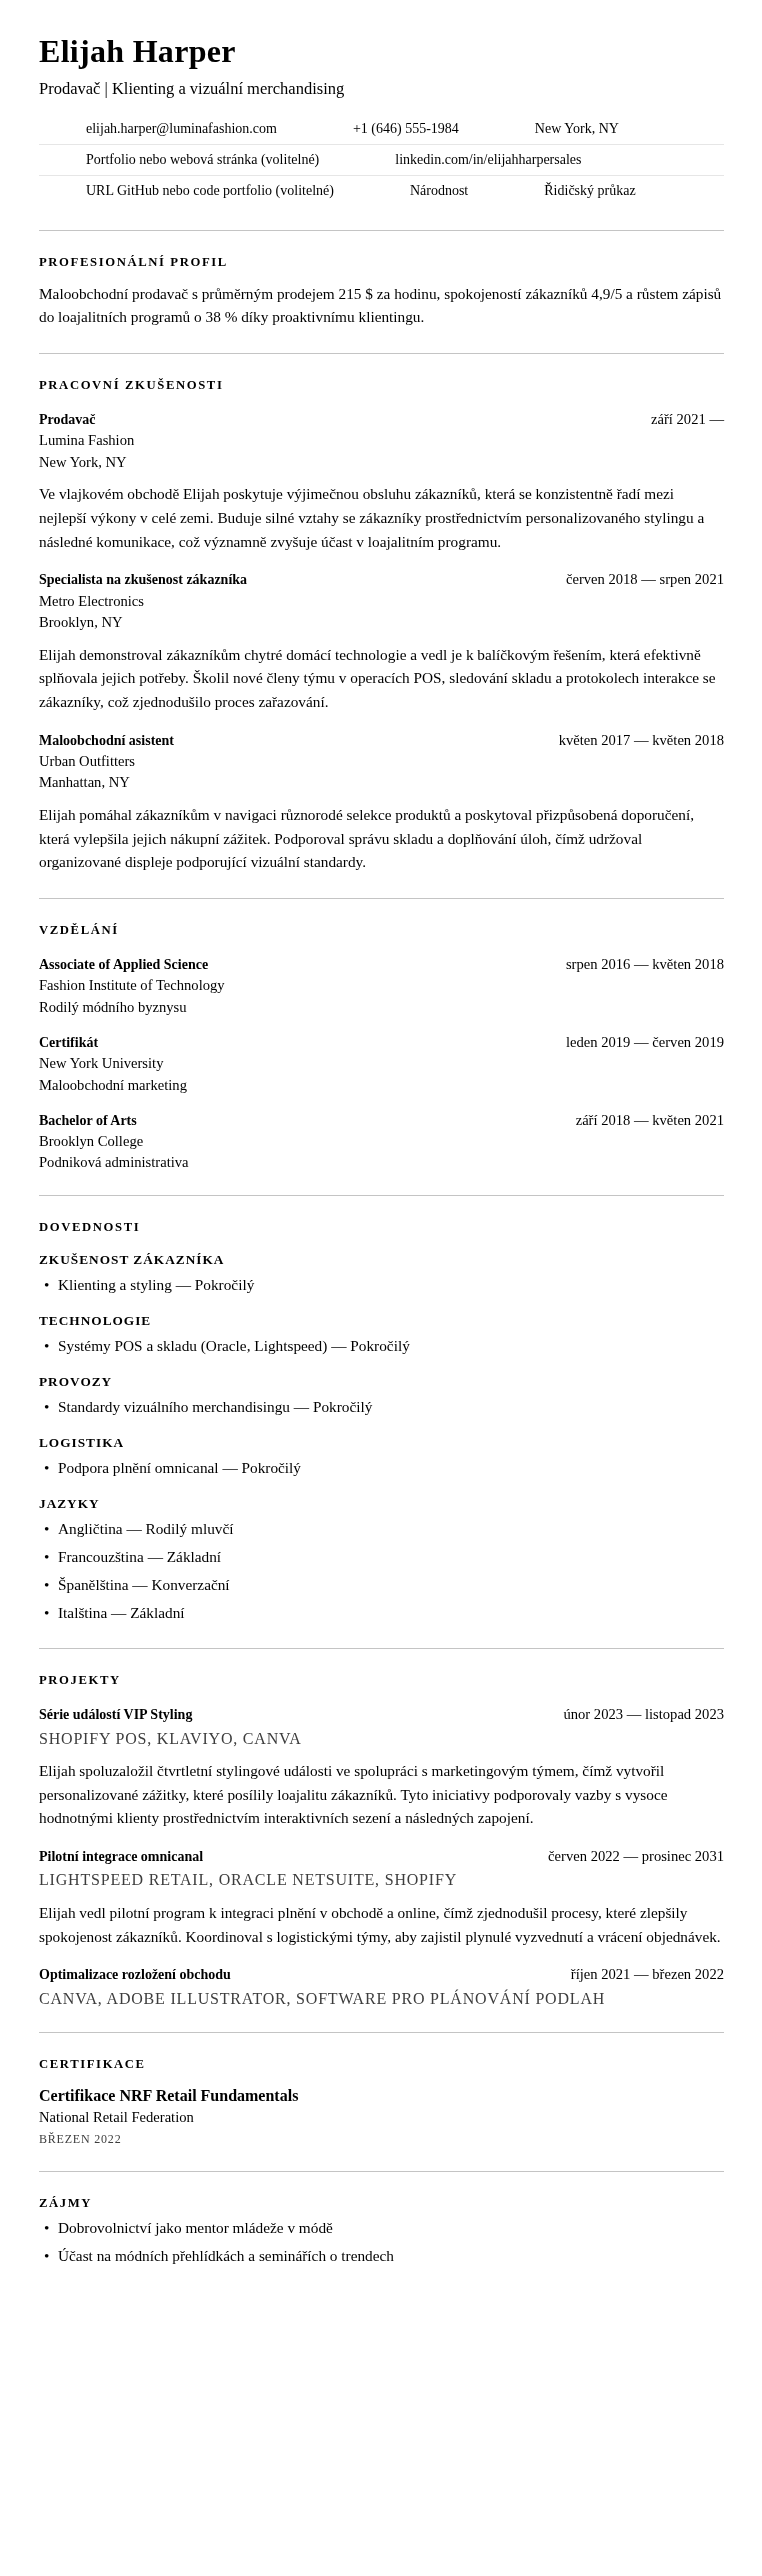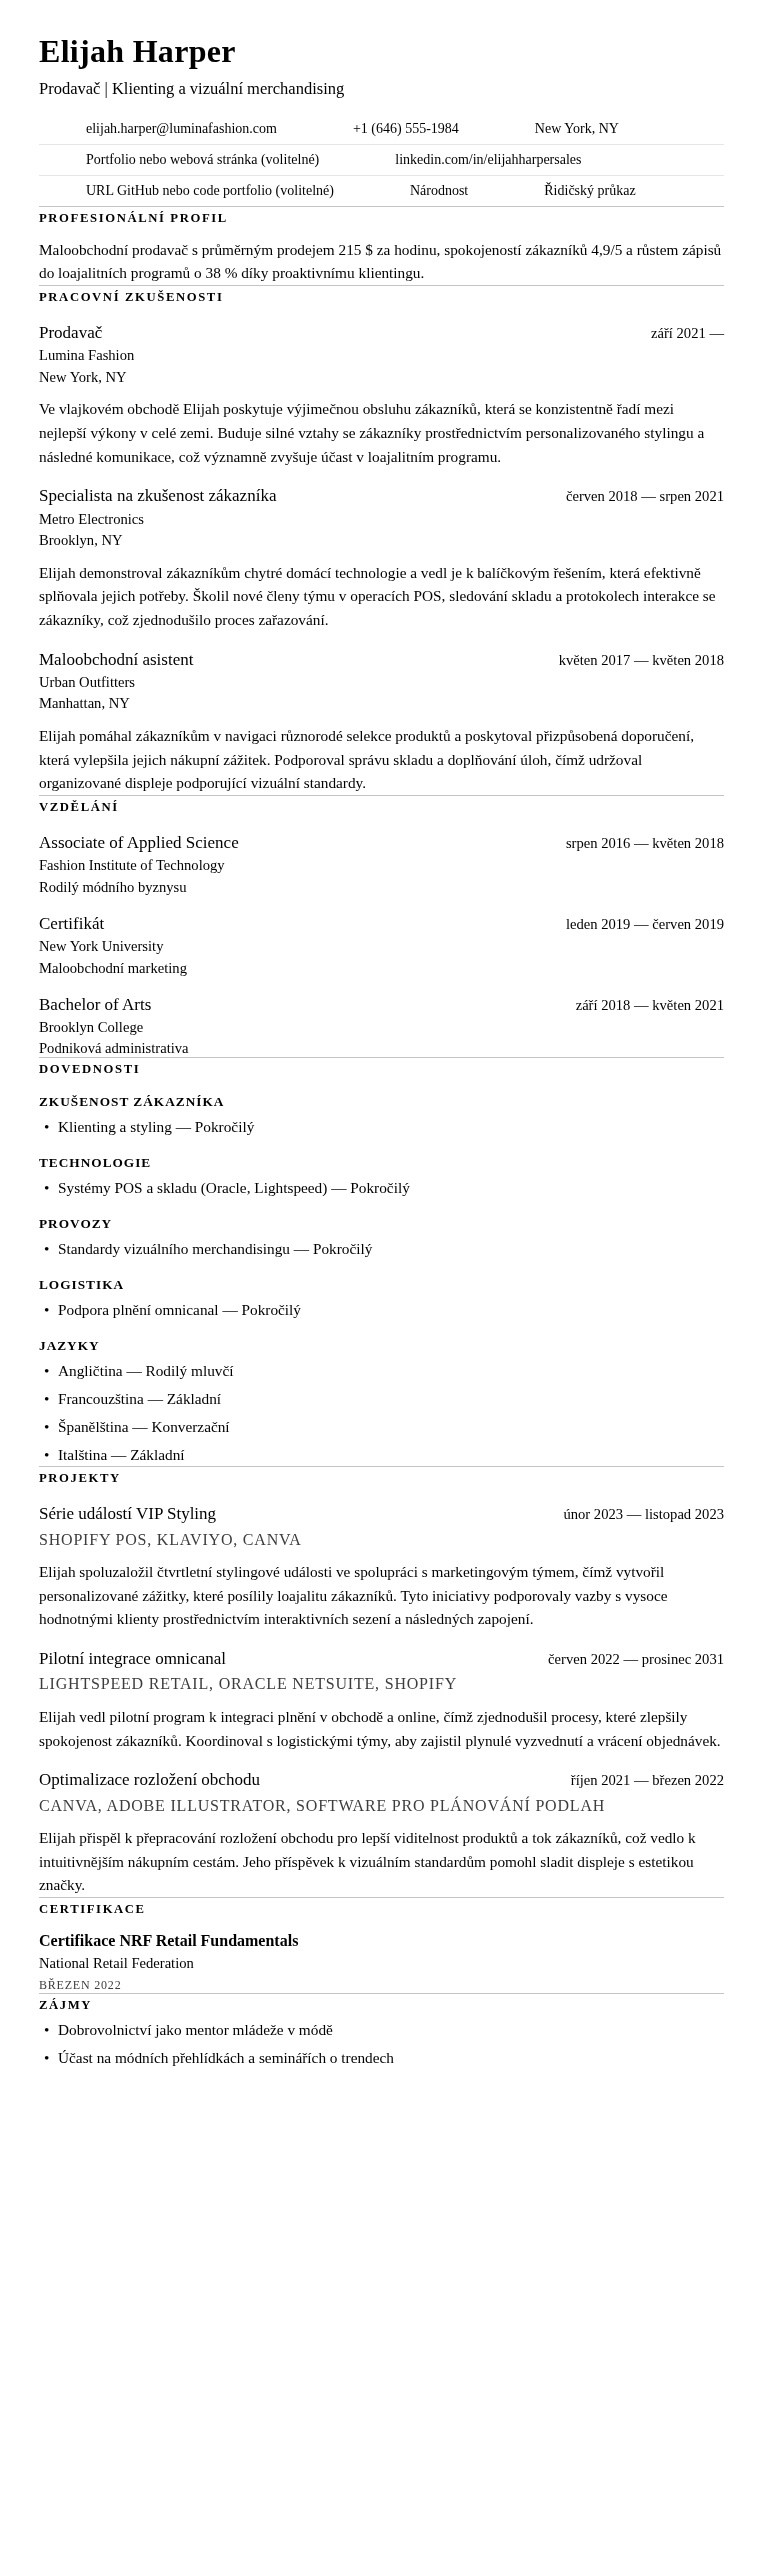--- a/index.html
+++ b/index.html
@@ -16,28 +16,28 @@
   
   .name { font-size: 32px; font-weight: 700; letter-spacing: 0.3px; }
   .subtitle { font-size: 16.5px; margin-top: 9px; }
   .contact { margin-top: 15.3px; font-size: 14px; }
   .contact-row { display: flex; flex-wrap: wrap; gap: 6.4px 29px; padding: 7px 0; }
   .contact-row.sep { border-bottom: 0.6px solid #e6e6e6; }
   .contact-item { white-space: nowrap; margin-left: 47px; }
   .contact-item.link { cursor: pointer; }
 
   
-  .section { border-top: 0.6px solid #c4c4c4; padding-top: 4px; }
+  .section { margin-top: 24px; border-top: 0.6px solid #c4c4c4; padding-top: 24px; }
   .section-heading { font-size: 12.7px; font-weight: 700; letter-spacing: 1.6px; }
 
   .para { font-size: 15.3px; line-height: 1.55; margin-top: 11.4px; }
 
   .entry { margin-top: 18px; }
   .entry-head { display: flex; justify-content: space-between; align-items: baseline; gap: 12.7px; }
-  .entry-title { font-size: 17px; font-weight: 400; }
+  .entry-title { font-size: 14px; font-weight: 700; }
   .entry-dates { font-size: 14.6px; white-space: nowrap; }
   .entry-sub { font-size: 14.6px; margin-top: 4.4px; }
   .entry-desc { font-size: 15.3px; line-height: 1.55; margin-top: 11.4px; }
 
   .group { margin-top: 16.5px; }
   .group-title { font-size: 13.3px; font-weight: 700; letter-spacing: 1px; }
 
   ul.bullets { list-style: none; margin-top: 6.4px; }
   ul.bullets li { font-size: 15.3px; line-height: 1.45; position: relative; padding-left: 19px; margin-top: 5.7px; }
   ul.bullets li::before { content: "\2022"; position: absolute; left: 5.1px; top: 0; }
@@ -207,21 +207,20 @@
       <div class="tools">LIGHTSPEED RETAIL, ORACLE NETSUITE, SHOPIFY</div>
       <div class="entry-desc">Elijah vedl pilotní program k integraci plnění v obchodě a online, čímž zjednodušil procesy, které zlepšily spokojenost zákazníků. Koordinoval s logistickými týmy, aby zajistil plynulé vyzvednutí a vrácení objednávek.</div>
     </div>
 
     <div class="entry">
       <div class="entry-head">
         <span class="entry-title">Optimalizace rozložení obchodu</span>
         <span class="entry-dates">říjen 2021 — březen 2022</span>
       </div>
       <div class="tools">CANVA, ADOBE ILLUSTRATOR, SOFTWARE PRO PLÁNOVÁNÍ PODLAH</div>
-      <div class="entry-desc">Elijah přispěl k přepracování rozložení obchodu pro lepší viditelnost produktů a tok zákazníků, což vedlo k intuitivnějším nákupním cestám. Jeho příspěvek k vizuálním standardům pomohl sladit displeje s estetikou značky.</div>
     </div>
   </div>
 
   <div class="section">
     <div class="section-heading">CERTIFIKACE</div>
     <div>
       <div class="cert-name">Certifikace NRF Retail Fundamentals</div>
       <div class="cert-issuer">National Retail Federation</div>
       <div class="cert-date">BŘEZEN 2022</div>
     </div>

